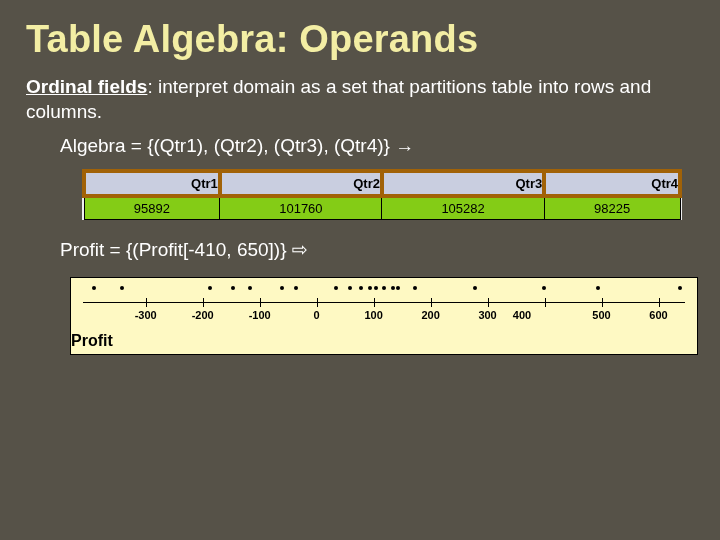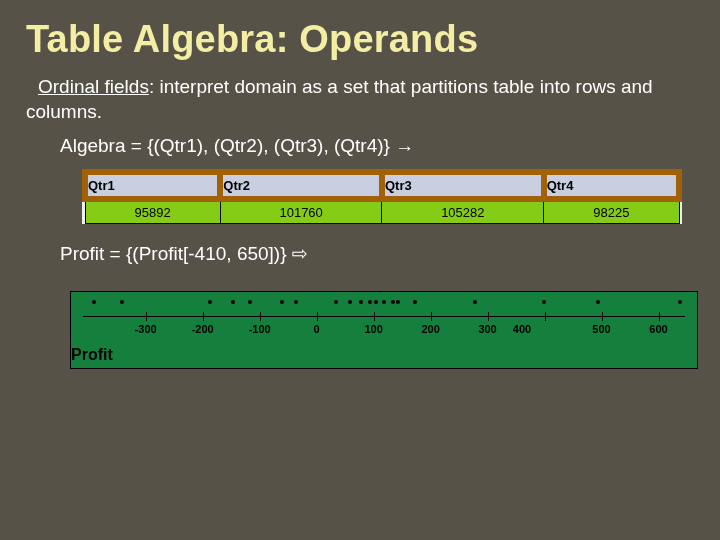--- a/index.html
+++ b/index.html
@@ -25,54 +25,53 @@
     color: #f3eea4;
     letter-spacing: 0.2px;
   }
   .body-text {
     color: #ffffff;
     font-size: 19px;
     line-height: 1.3;
     margin: 0 0 10px 0;
   }
   .body-text .label {
-    font-weight: normal;
+    font-weight: bold;
     text-decoration: underline;
-    margin-left: 12px;
   }
   .indent2 { padding-left: 34px; }
 
   
   table.qtable {
     margin: 8px 0 18px 56px;
     border-collapse: collapse;
     width: 600px;
     background: #eeeeee;
     font-size: 13px;
     color: #000;
   }
   table.qtable th {
     background: #c9cee0;
-    border: 6px solid #a16207;
+    border: 4px solid #a16207;
     font-weight: bold;
     padding: 3px 0;
-    text-align: left;
+    text-align: right;
   }
   table.qtable td {
     border: 1px solid #000;
     padding: 3px 0;
     text-align: center;
     background: #84cc16;
   }
 
   
   .axis-wrap {
-    margin: 24px 0 0 44px;
+    margin: 14px 0 0 44px;
     width: 628px;
-    background: #15803d;
+    background: #fef9c3;
     border: 1px solid #000;
     box-sizing: border-box;
     padding: 4px 0 2px 0;
   }
   .axis-inner {
     position: relative;
     height: 50px;
     margin: 0 12px;
   }
   .dot-strip {

